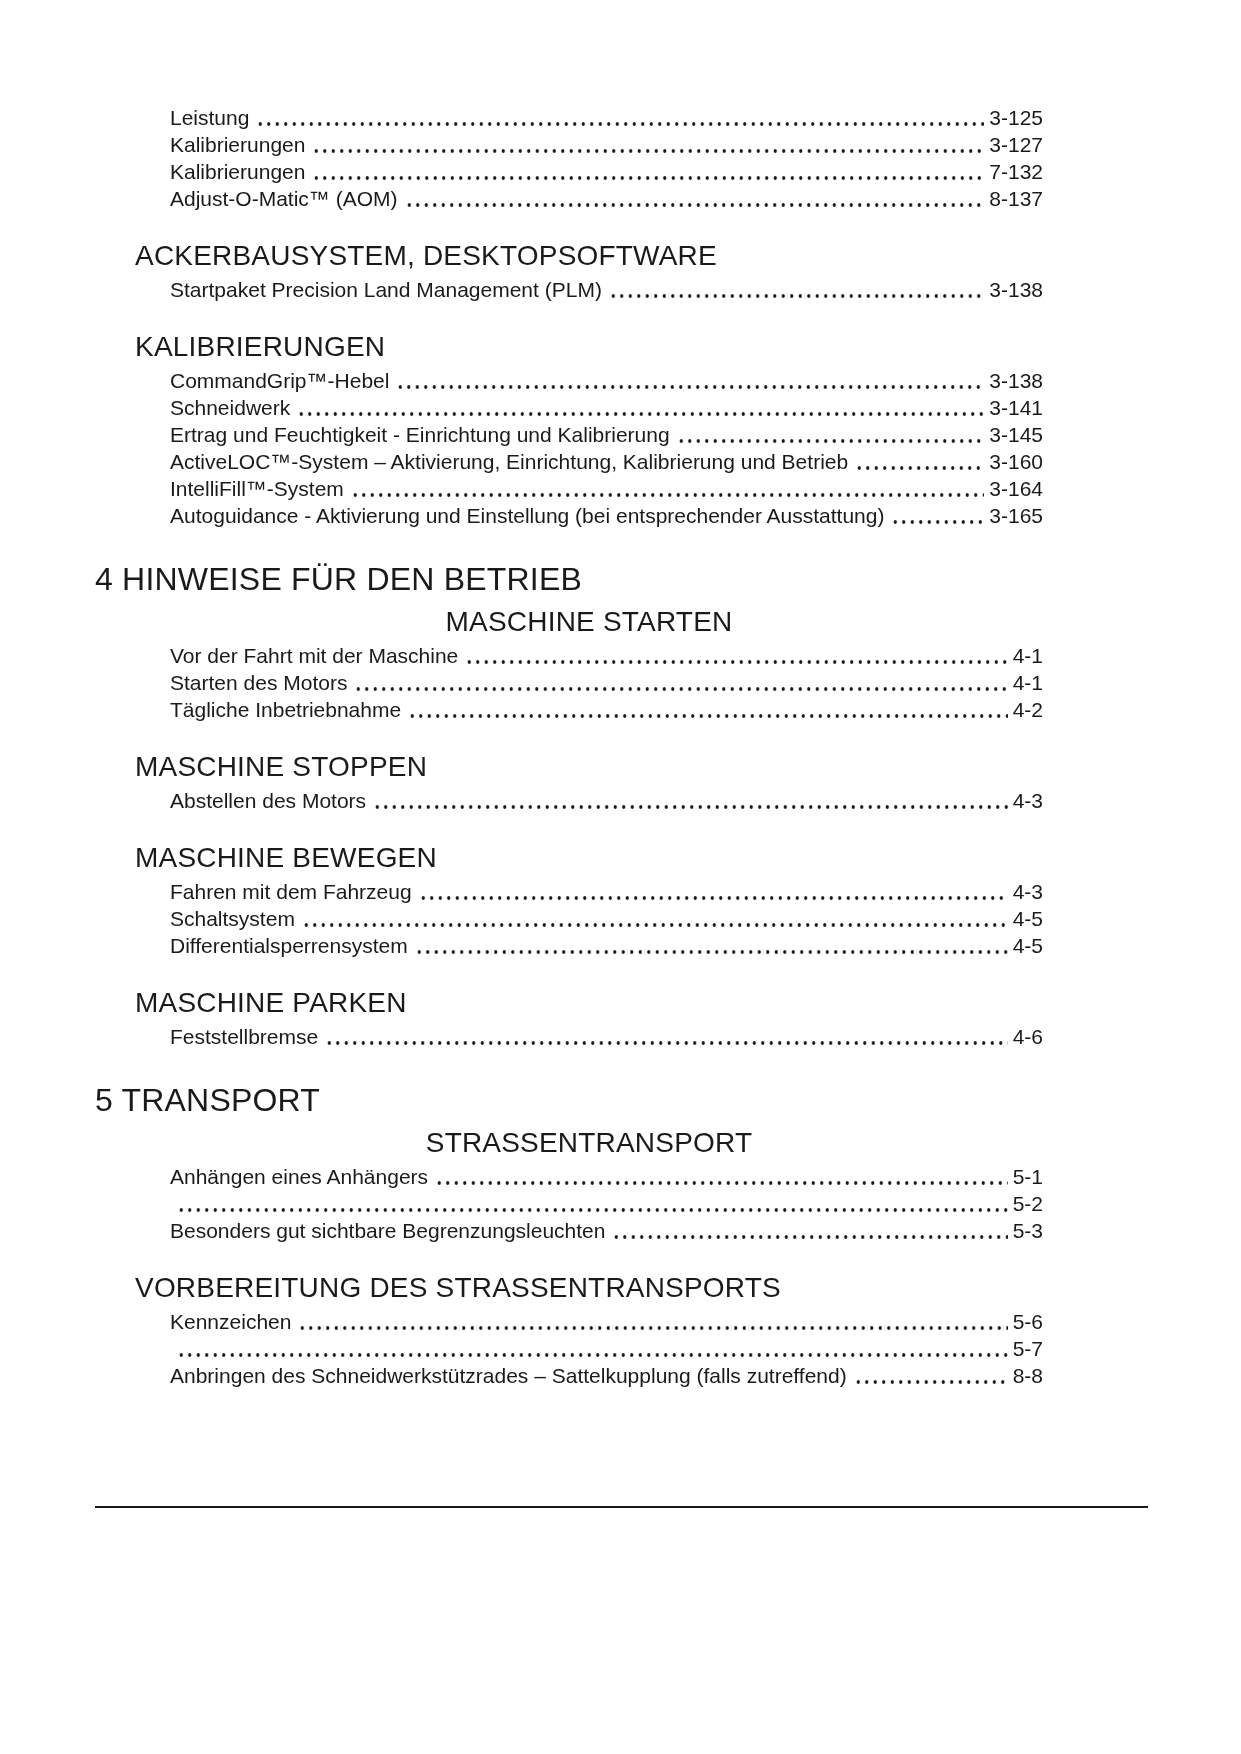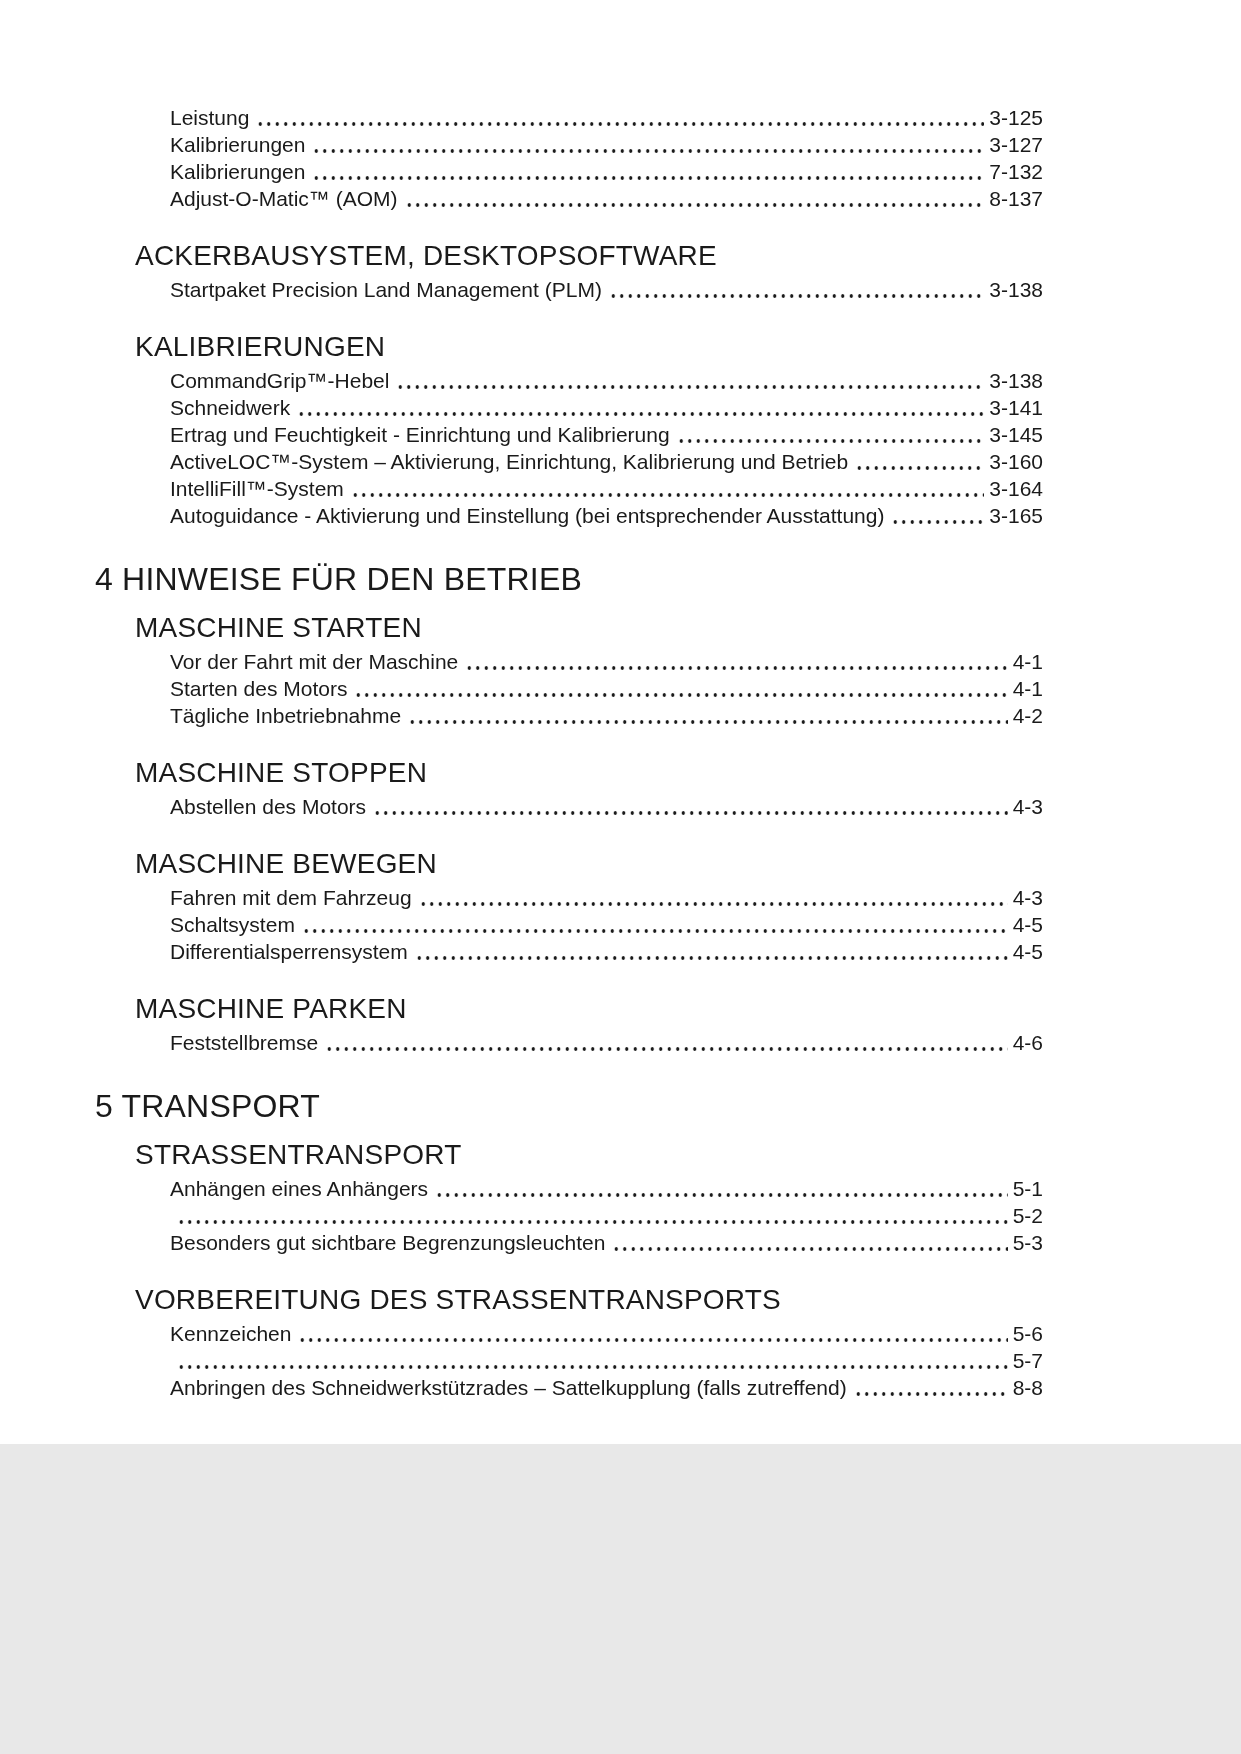--- a/index.html
+++ b/index.html
@@ -3,21 +3,21 @@
 <meta charset="utf-8">
 <style>
   html, body {
     margin: 0;
     padding: 0;
     background: #e8e8e8;
   }
   .page {
     position: relative;
     width: 1241px;
-    height: 1444px;
+    height: 1754px;
     margin: 0 auto;
     background: #ffffff;
     font-family: "Liberation Sans", sans-serif;
     color: #1a1a1a;
     box-sizing: border-box;
     padding: 104px 0 0 95px;
     overflow: hidden;
   }
   .toc {
     width: 948px;
@@ -55,21 +55,22 @@
     margin: 26px 0 2px 0;
     letter-spacing: 0.2px;
   }
   .chapter {
     font-size: 32px;
     line-height: 36px;
     margin: 32px 0 2px 0;
     letter-spacing: 0.2px;
   }
   .chapter + .section {
-    margin-top: 13px;
+    margin-top: 7px;
+    text-align: center;
   }
   .toc > div:first-child {
     margin-top: 0;
   }
   .bottom-rule {
     position: absolute;
     left: 95px;
     top: 1506px;
     width: 1053px;
     height: 2px;

